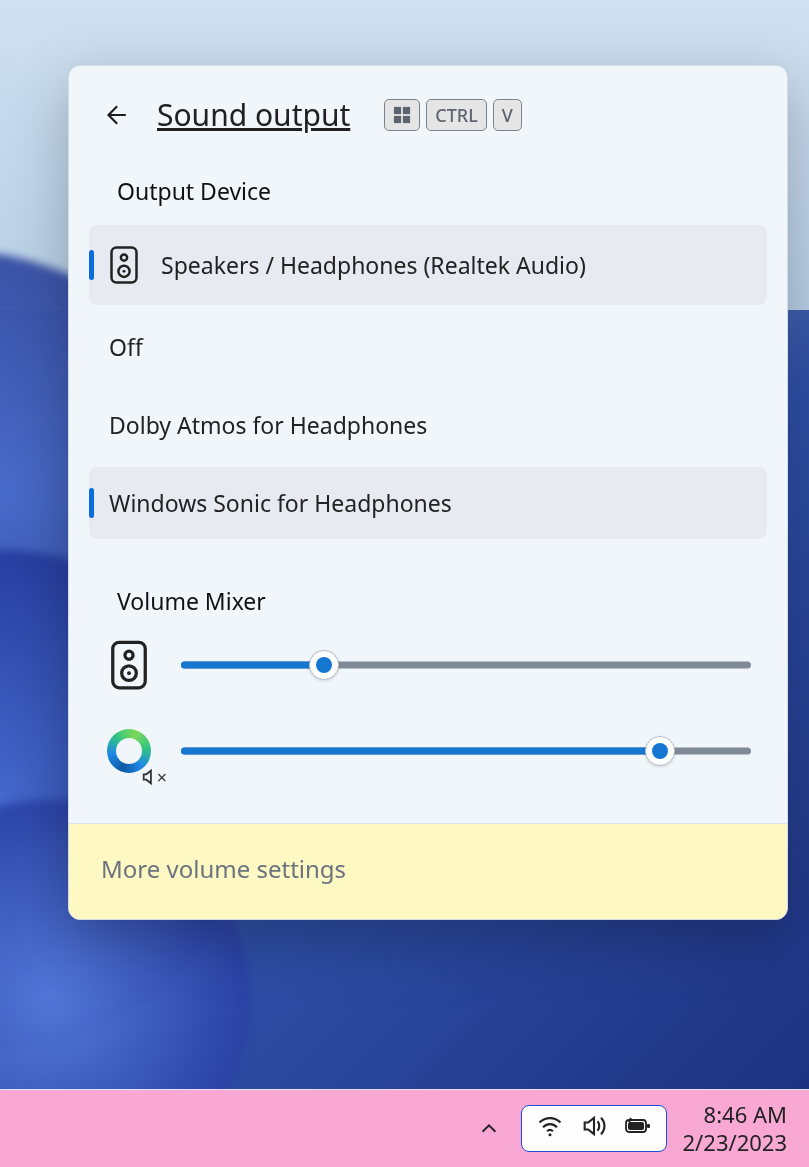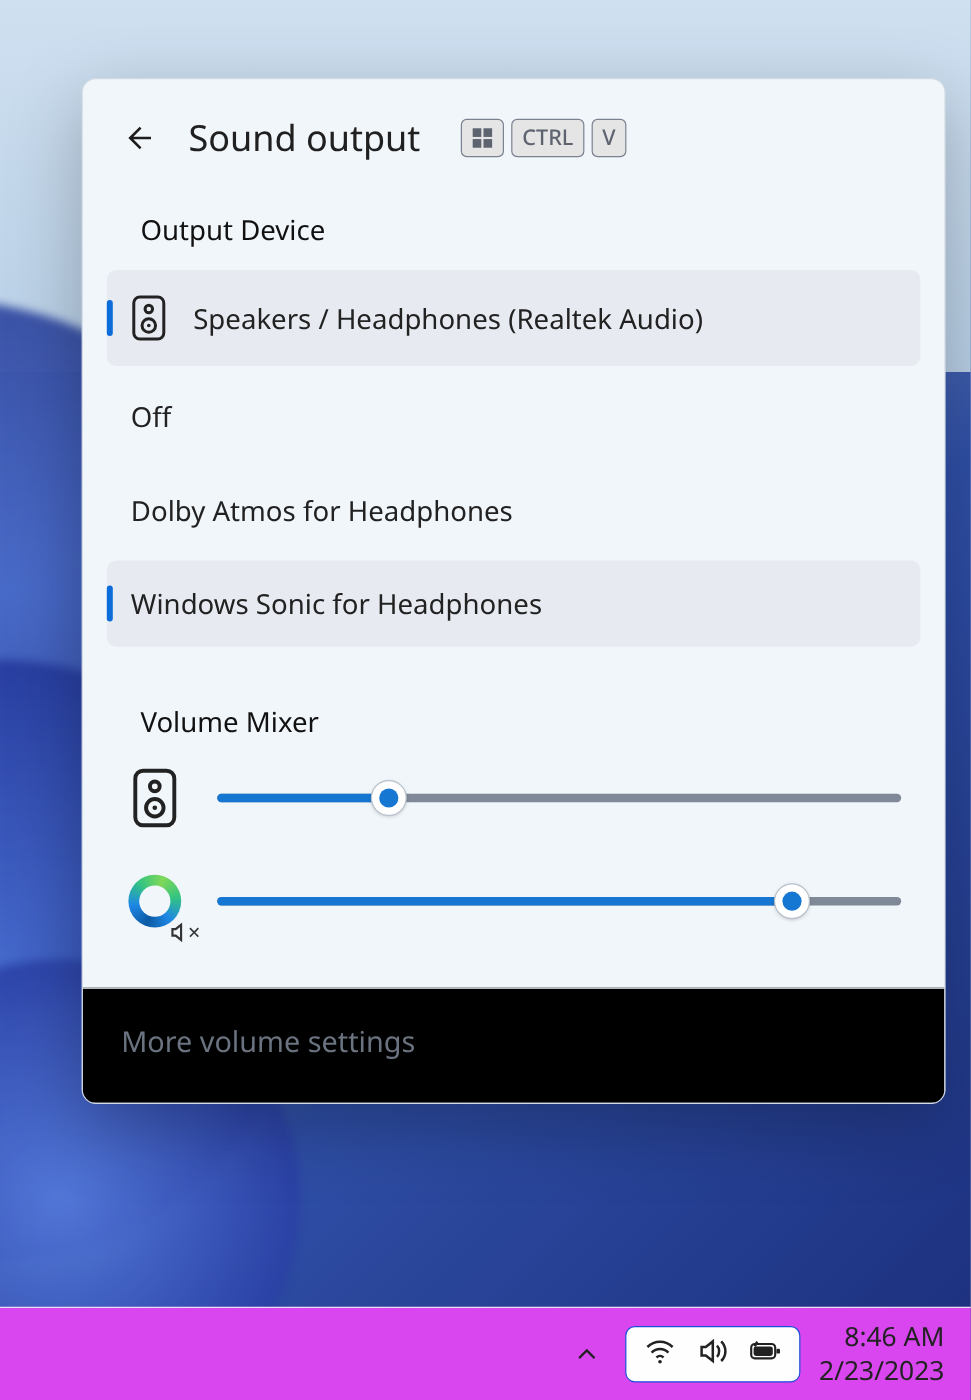--- a/index.html
+++ b/index.html
@@ -38,21 +38,21 @@
     align-items:center;
     padding:28px 28px 0 28px;
     gap:24px;
   }
   .back-btn {
     width:36px;height:36px;display:flex;align-items:center;justify-content:center;
     cursor:pointer;border-radius:6px;
   }
   .back-btn svg { width:26px;height:26px;stroke:#1c1c1c;stroke-width:2;fill:none; }
   .title {
-    font-size:30px;color:#202020;font-weight:400;
+    font-size:30px;color:#202020;font-weight:400;text-decoration:underline;
   }
   .shortcut-keys { display:flex; gap:6px; margin-left:10px; align-items:center;}
   .key {
     border:1.5px solid #7a8290;
     border-radius:5px;
     padding:0 8px;
     height:32px;
     display:flex;align-items:center;justify-content:center;
     font-size:18px;color:#5d6470;background:#e5e5e5;
     font-weight:500;
@@ -123,27 +123,27 @@
     content:"";width:16px;height:16px;border-radius:50%;background:#1677d2;
   }
 
   .volume-mixer-block { padding-bottom:40px; }
 
   .flyout-footer {
     border-top:1px solid #dee5ec;
     padding:28px 32px 34px;
     font-size:24px;color:#6a737f;
     cursor:pointer;
-    background:#000000;
+    background:#fef9c3;
   }
 
   
   .taskbar {
     position:absolute;left:0;right:0;bottom:0;height:78px;
-    background:#d946ef;border-top:1px solid #dfe5ed;
+    background:#f9a8d4;border-top:1px solid #dfe5ed;
     display:flex;align-items:center;justify-content:flex-end;
     padding:0 16px;gap:10px;
   }
   .tray-chevron {
     width:44px;height:44px;display:flex;align-items:center;justify-content:center;cursor:pointer;border-radius:6px;
   }
   .tray-chevron svg{width:22px;height:22px;stroke:#222;stroke-width:2;fill:none;}
   .tray-box {
     display:flex;align-items:center;gap:16px;
     padding:6px 14px;border:1.5px solid #1d4ed8;border-radius:8px;background:#fefeff;

